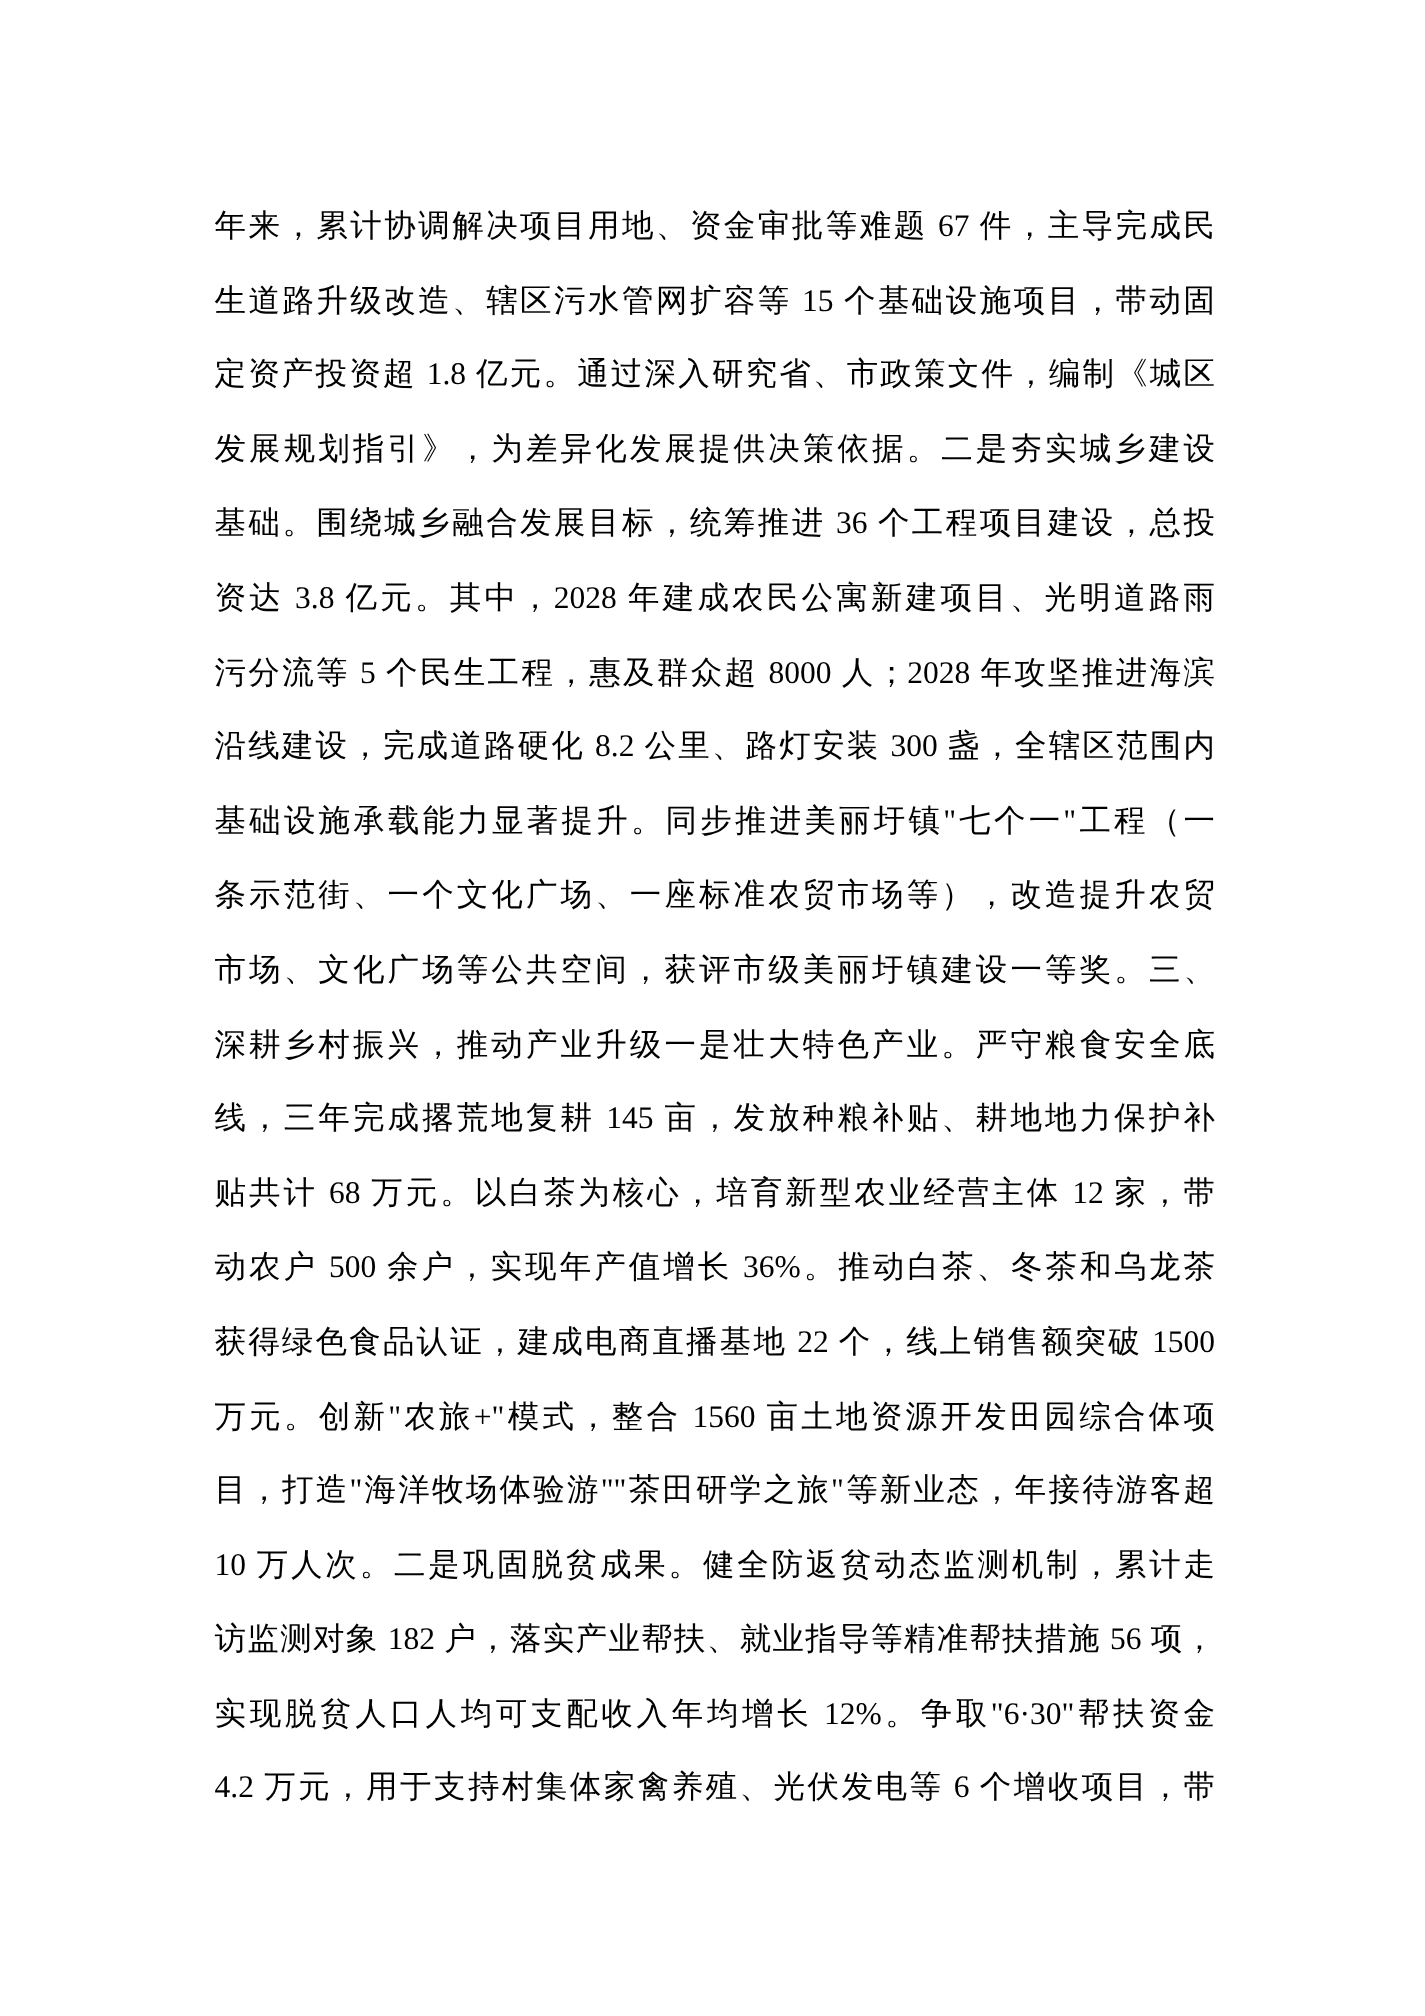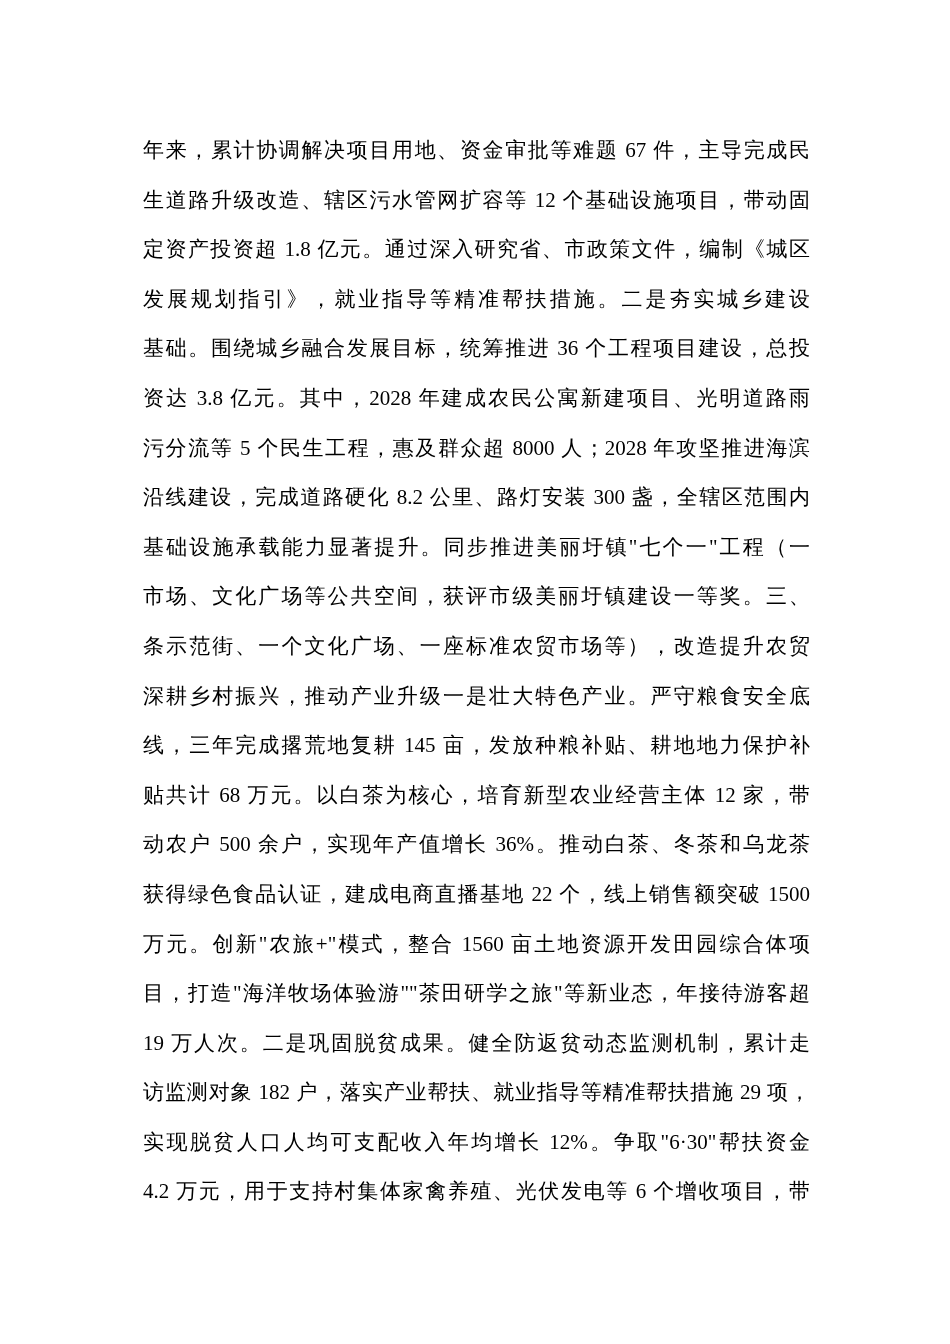--- a/index.html
+++ b/index.html
@@ -32,35 +32,35 @@
     text-justify: inter-character;
     white-space: normal;
   }
 </style>
 </head>
 <body>
 
 <div class="page">
   <div class="textblock">
     <div class="doc-line">年来，累计协调解决项目用地、资金审批等难题 67 件，主导完成民</div>
-    <div class="doc-line">生道路升级改造、辖区污水管网扩容等 12 个基础设施项目，带动固</div>
+    <div class="doc-line">生道路升级改造、辖区污水管网扩容等 15 个基础设施项目，带动固</div>
     <div class="doc-line">定资产投资超 1.8 亿元。通过深入研究省、市政策文件，编制《城区</div>
-    <div class="doc-line">发展规划指引》，就业指导等精准帮扶措施。二是夯实城乡建设</div>
+    <div class="doc-line">发展规划指引》，为差异化发展提供决策依据。二是夯实城乡建设</div>
     <div class="doc-line">基础。围绕城乡融合发展目标，统筹推进 36 个工程项目建设，总投</div>
     <div class="doc-line">资达 3.8 亿元。其中，2028 年建成农民公寓新建项目、光明道路雨</div>
     <div class="doc-line">污分流等 5 个民生工程，惠及群众超 8000 人；2028 年攻坚推进海滨</div>
     <div class="doc-line">沿线建设，完成道路硬化 8.2 公里、路灯安装 300 盏，全辖区范围内</div>
     <div class="doc-line">基础设施承载能力显著提升。同步推进美丽圩镇"七个一"工程（一</div>
+    <div class="doc-line">条示范街、一个文化广场、一座标准农贸市场等），改造提升农贸</div>
     <div class="doc-line">市场、文化广场等公共空间，获评市级美丽圩镇建设一等奖。三、</div>
-    <div class="doc-line">条示范街、一个文化广场、一座标准农贸市场等），改造提升农贸</div>
     <div class="doc-line">深耕乡村振兴，推动产业升级一是壮大特色产业。严守粮食安全底</div>
     <div class="doc-line">线，三年完成撂荒地复耕 145 亩，发放种粮补贴、耕地地力保护补</div>
     <div class="doc-line">贴共计 68 万元。以白茶为核心，培育新型农业经营主体 12 家，带</div>
     <div class="doc-line">动农户 500 余户，实现年产值增长 36%。推动白茶、冬茶和乌龙茶</div>
     <div class="doc-line">获得绿色食品认证，建成电商直播基地 22 个，线上销售额突破 1500</div>
     <div class="doc-line">万元。创新"农旅+"模式，整合 1560 亩土地资源开发田园综合体项</div>
     <div class="doc-line">目，打造"海洋牧场体验游""茶田研学之旅"等新业态，年接待游客超</div>
-    <div class="doc-line">19 万人次。二是巩固脱贫成果。健全防返贫动态监测机制，累计走</div>
-    <div class="doc-line">访监测对象 182 户，落实产业帮扶、就业指导等精准帮扶措施 29 项，</div>
+    <div class="doc-line">10 万人次。二是巩固脱贫成果。健全防返贫动态监测机制，累计走</div>
+    <div class="doc-line">访监测对象 182 户，落实产业帮扶、就业指导等精准帮扶措施 56 项，</div>
     <div class="doc-line">实现脱贫人口人均可支配收入年均增长 12%。争取"6·30"帮扶资金</div>
     <div class="doc-line">4.2 万元，用于支持村集体家禽养殖、光伏发电等 6 个增收项目，带</div>
   </div>
 </div>
 
 </body></html>

